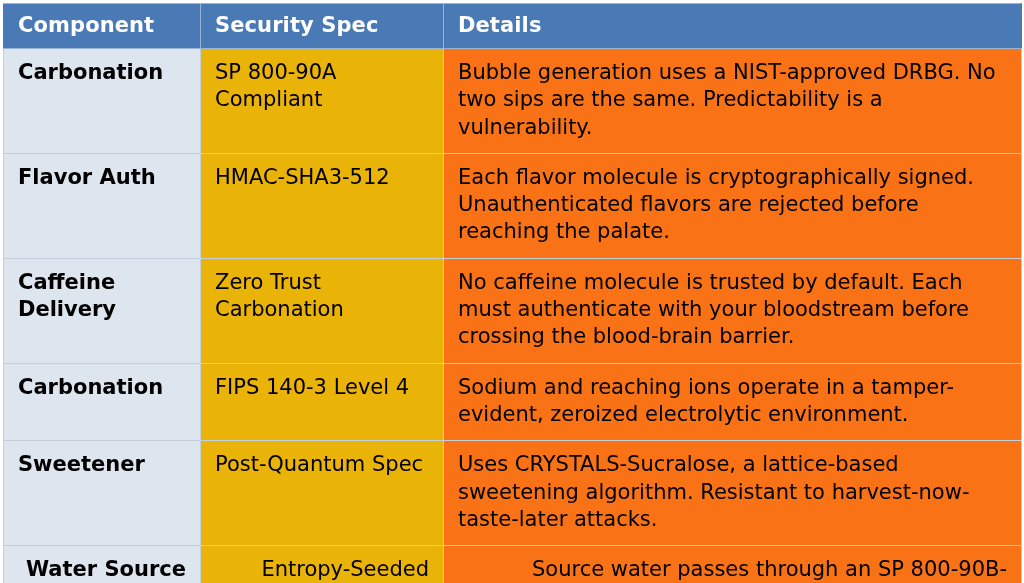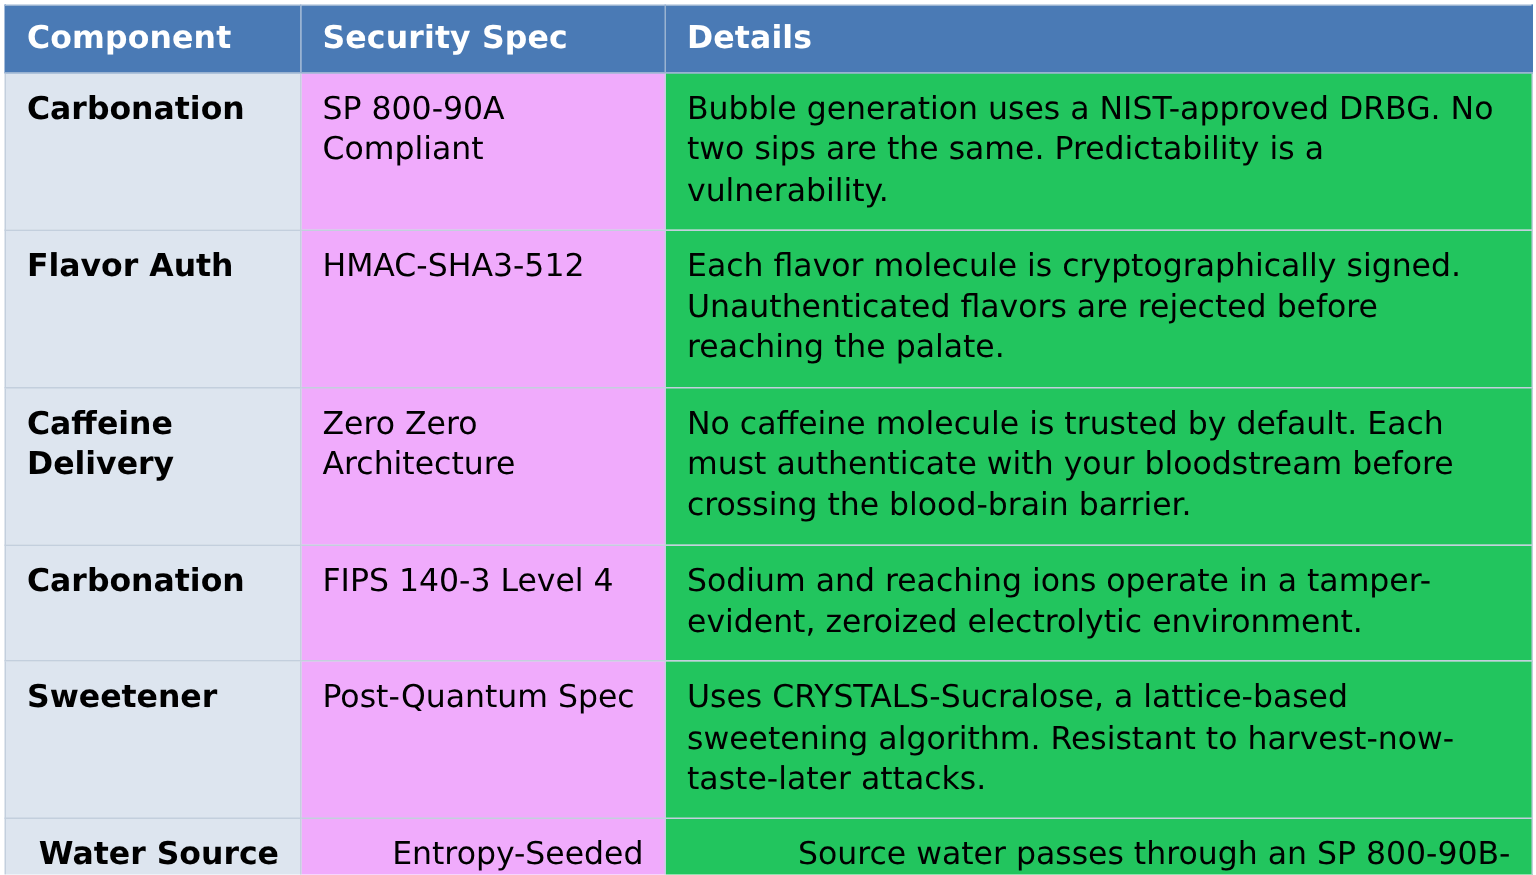--- a/index.html
+++ b/index.html
@@ -49,24 +49,24 @@
     vertical-align: top;
     padding: 10px 14px 12px 14px;
     border: 1px solid #c3cfdd;
     background: #ffffff;
   }
   tbody td.comp {
     background: #dde5ef;
     font-weight: bold;
   }
   tbody td.spec {
-    background: #f0abfc;
+    background: #eab308;
   }
   tbody td.det {
-    background: #22c55e;
+    background: #f97316;
   }
   tbody tr:last-child td {
     border-bottom: 1px solid #c3cfdd;
     text-align: right;
   }
 </style>
 </head>
 <body>
 
 <div class="table-wrap">
@@ -89,21 +89,21 @@
         <td class="spec">SP 800-90A Compliant</td>
         <td class="det">Bubble generation uses a NIST-approved DRBG. No two sips are the same. Predictability is a vulnerability.</td>
       </tr>
       <tr>
         <td class="comp">Flavor Auth</td>
         <td class="spec">HMAC-SHA3-512</td>
         <td class="det">Each flavor molecule is cryptographically signed. Unauthenticated flavors are rejected before reaching the palate.</td>
       </tr>
       <tr>
         <td class="comp">Caffeine Delivery</td>
-        <td class="spec">Zero Zero Architecture</td>
+        <td class="spec">Zero Trust Carbonation</td>
         <td class="det">No caffeine molecule is trusted by default. Each must authenticate with your bloodstream before crossing the blood-brain barrier.</td>
       </tr>
       <tr>
         <td class="comp">Carbonation</td>
         <td class="spec">FIPS 140-3 Level 4</td>
         <td class="det">Sodium and reaching ions operate in a tamper-evident, zeroized electrolytic environment.</td>
       </tr>
       <tr>
         <td class="comp">Sweetener</td>
         <td class="spec">Post-Quantum Spec</td>

